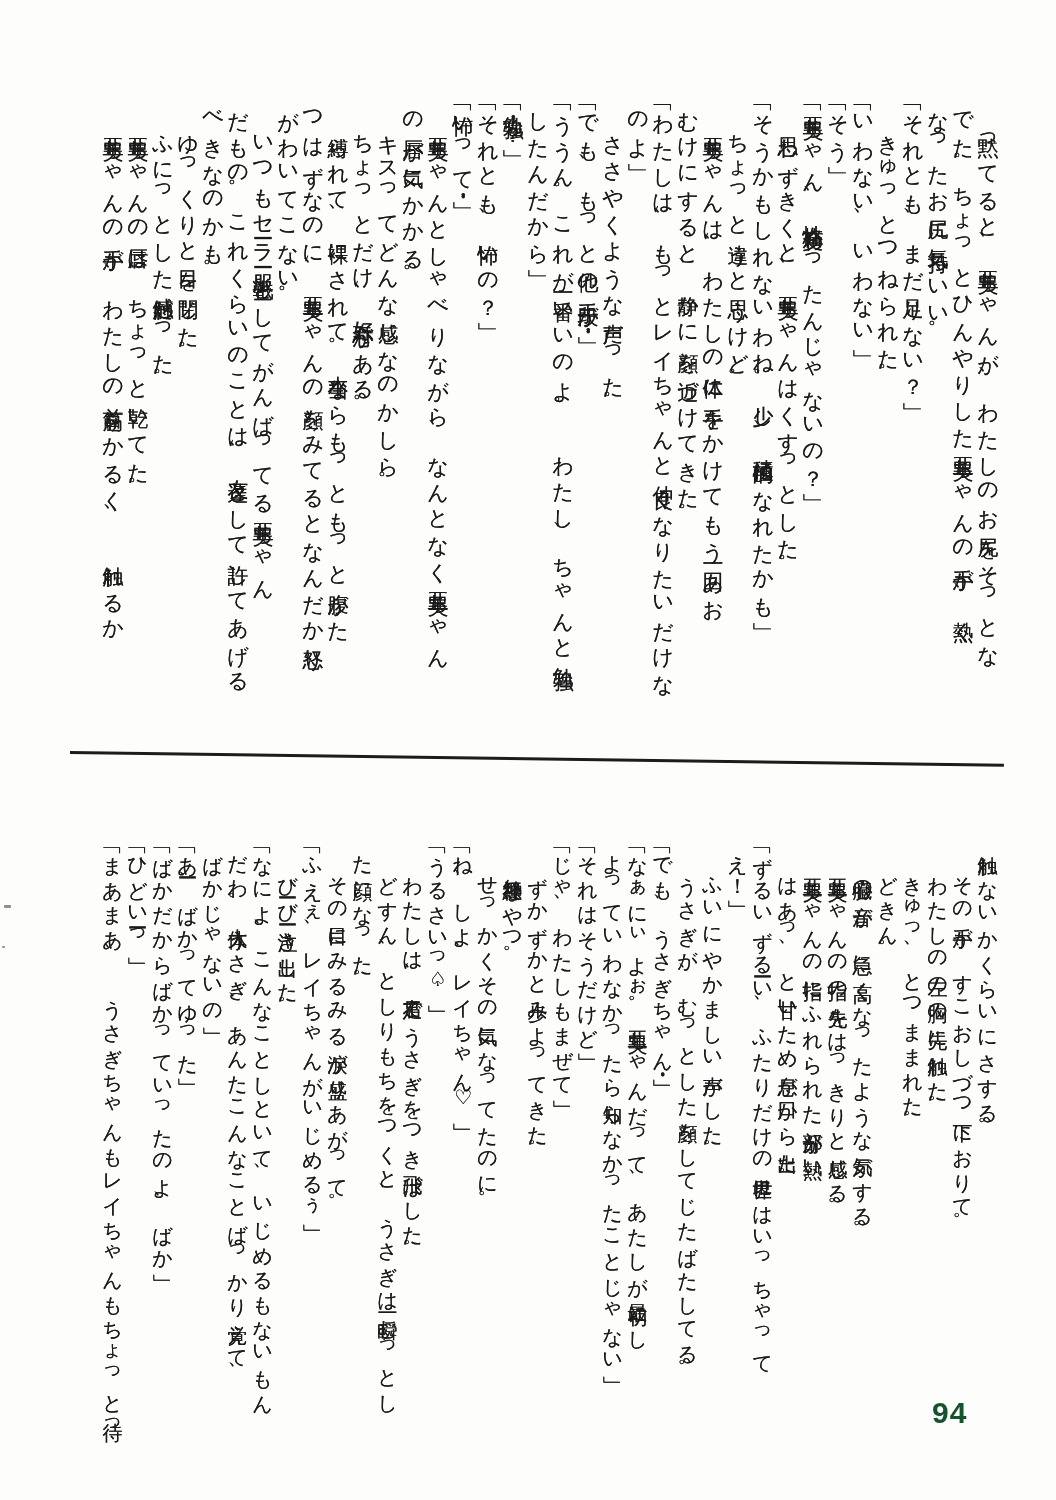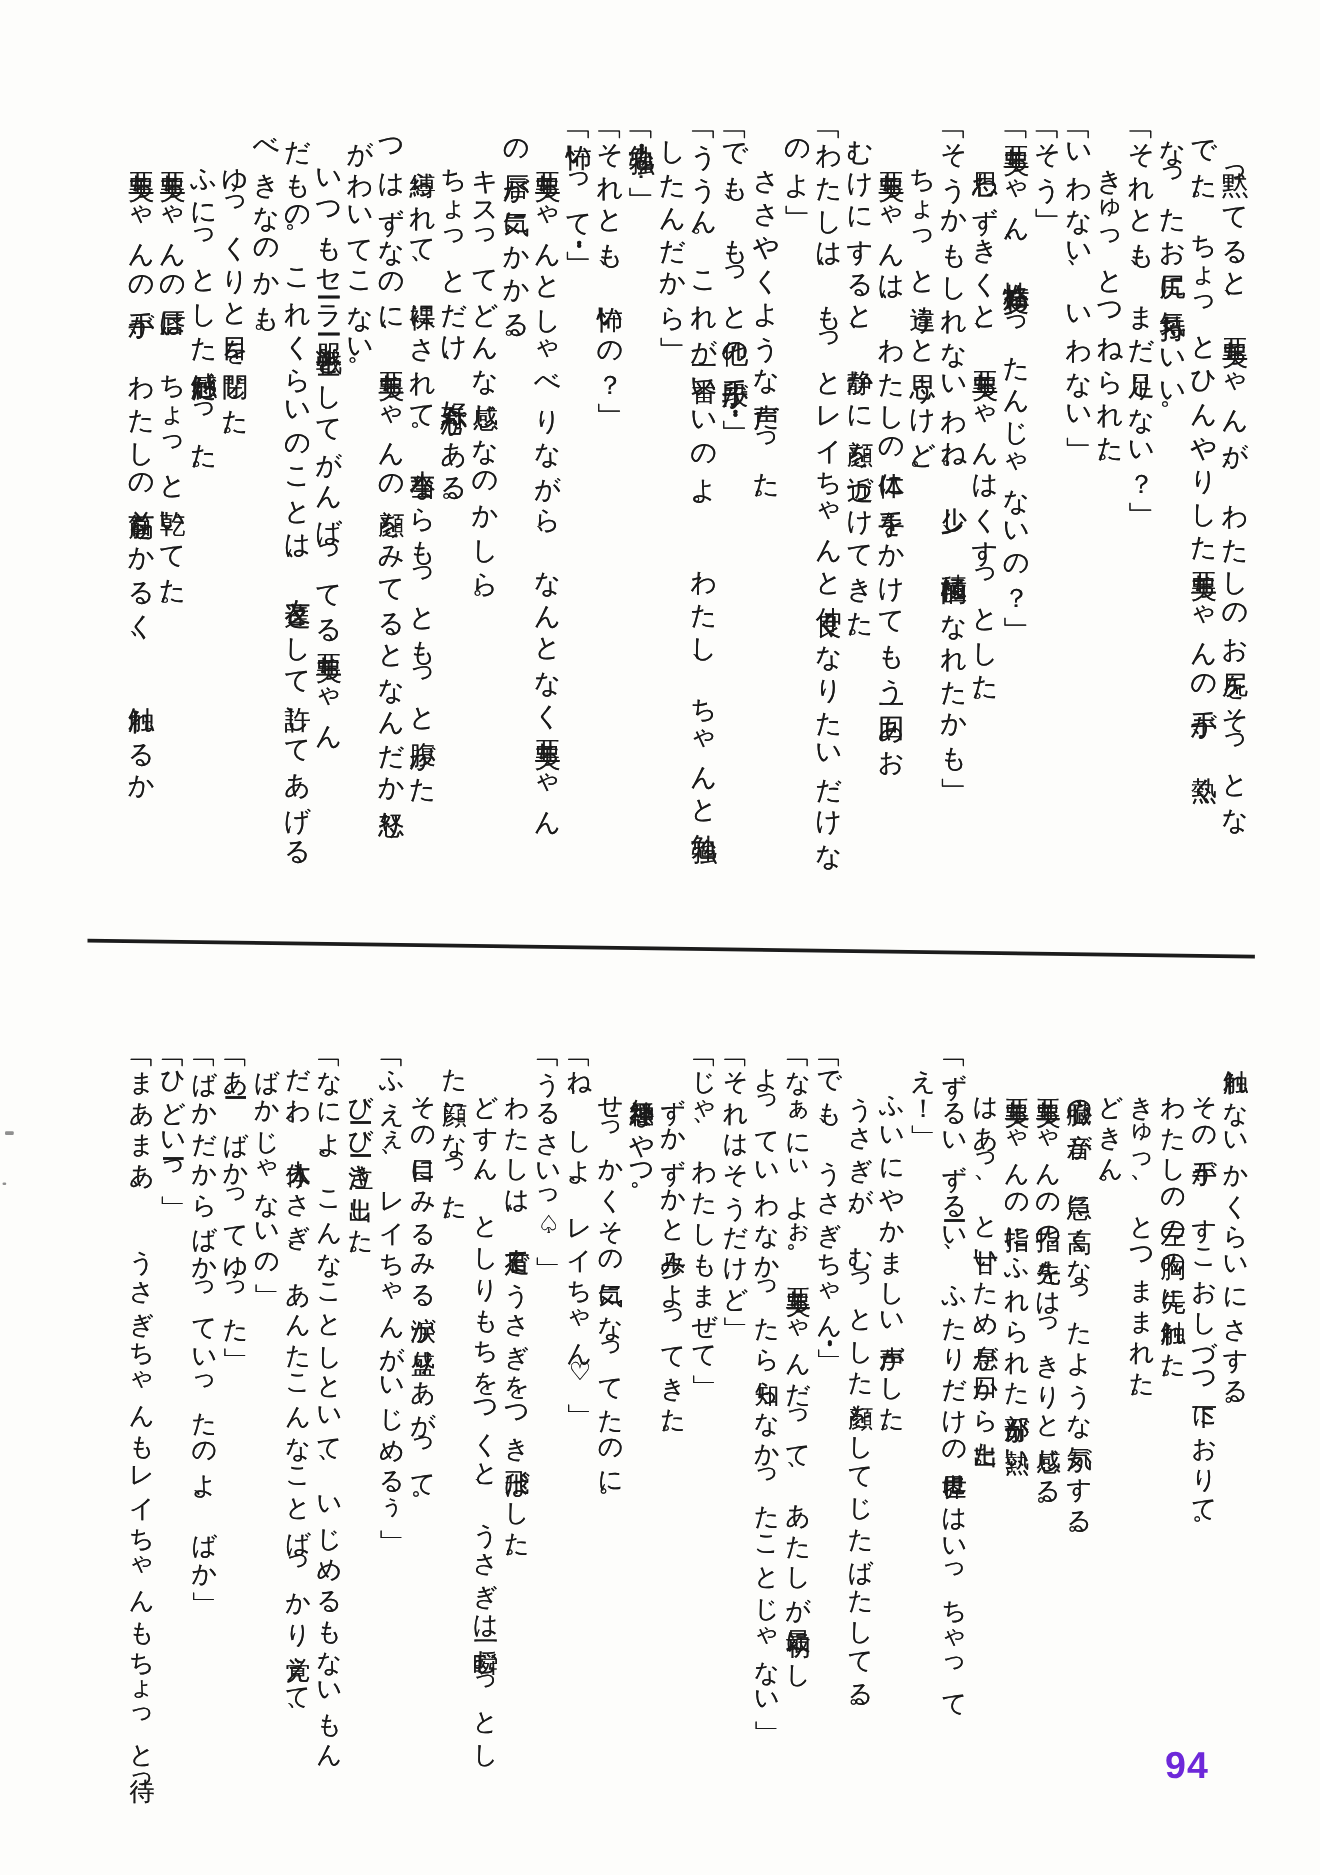--- a/index.html
+++ b/index.html
@@ -49,21 +49,21 @@
     transform-origin: left center;
   }
   .page-number {
     position: absolute;
     top: 1396px;
     left: 932px;
     font-family: "Liberation Sans", "DejaVu Sans", sans-serif;
     font-weight: bold;
     font-size: 30px;
     letter-spacing: 1px;
-    color: #6d28d9;
+    color: #14532d;
   }
   .speck { position: absolute; background: #8f8f8f; border-radius: 1px; }
   .speck-1 { left: 4px; top: 905px; width: 7px; height: 3px; }
   .speck-2 { left: 2px; top: 946px; width: 3px; height: 2px; }
 </style>
 </head>
 <body>
 
 <div class="page">
 

